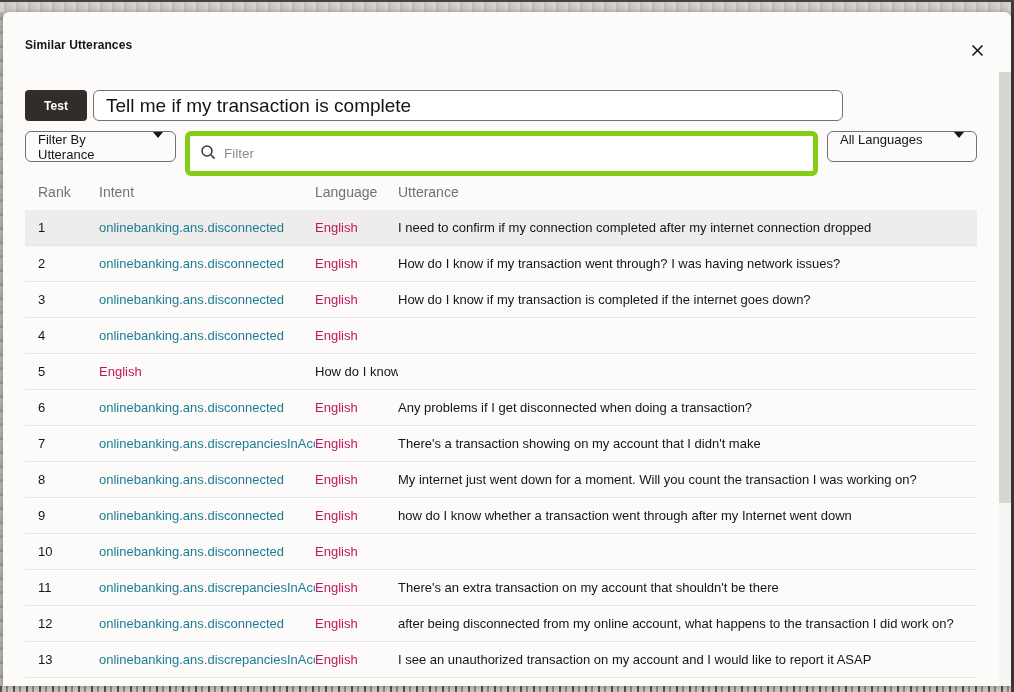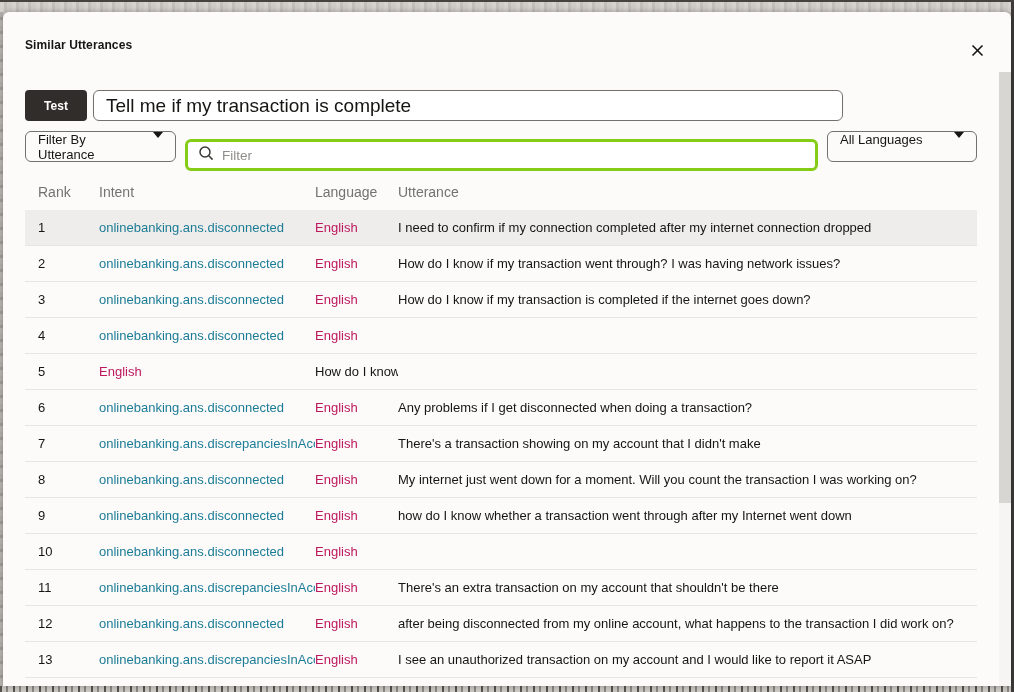--- a/index.html
+++ b/index.html
@@ -65,23 +65,23 @@
     padding:0 12px; font-size:13px; cursor:pointer;
   }
   .select-utterance { width:151px; }
   .select-langs { width:150px; margin-left:9px;gap:20px; }
   .caret {
     width:0; height:0; margin-left:10px;
     border-left:5px solid transparent; border-right:5px solid transparent;
     border-top:6px solid #161513;
   }
   .search-box {
-    flex:1; height:32px; margin-left:9px;
-    background:#fff; border:3px solid #84cc16; border-radius:6px;
-    display:flex; align-items:center; padding:0 10px;margin-top:8px;
+    flex:1; height:45px; margin-left:9px;
+    background:#fff; border:5px solid #84cc16; border-radius:6px;
+    display:flex; align-items:center; padding:0 10px;
   }
   .search-box svg { flex:0 0 auto; }
   .search-input {
     flex:1; border:none; outline:none; background:transparent;
     margin-left:8px; font-family:inherit; font-size:13.5px; color:#161513;
   }
   .search-input::placeholder { color:#8f8d8a; opacity:1; }
 
   
   .thead { position:absolute; left:22px; top:168px; width:952px; height:22px; font-size:14px; color:#747270; }

